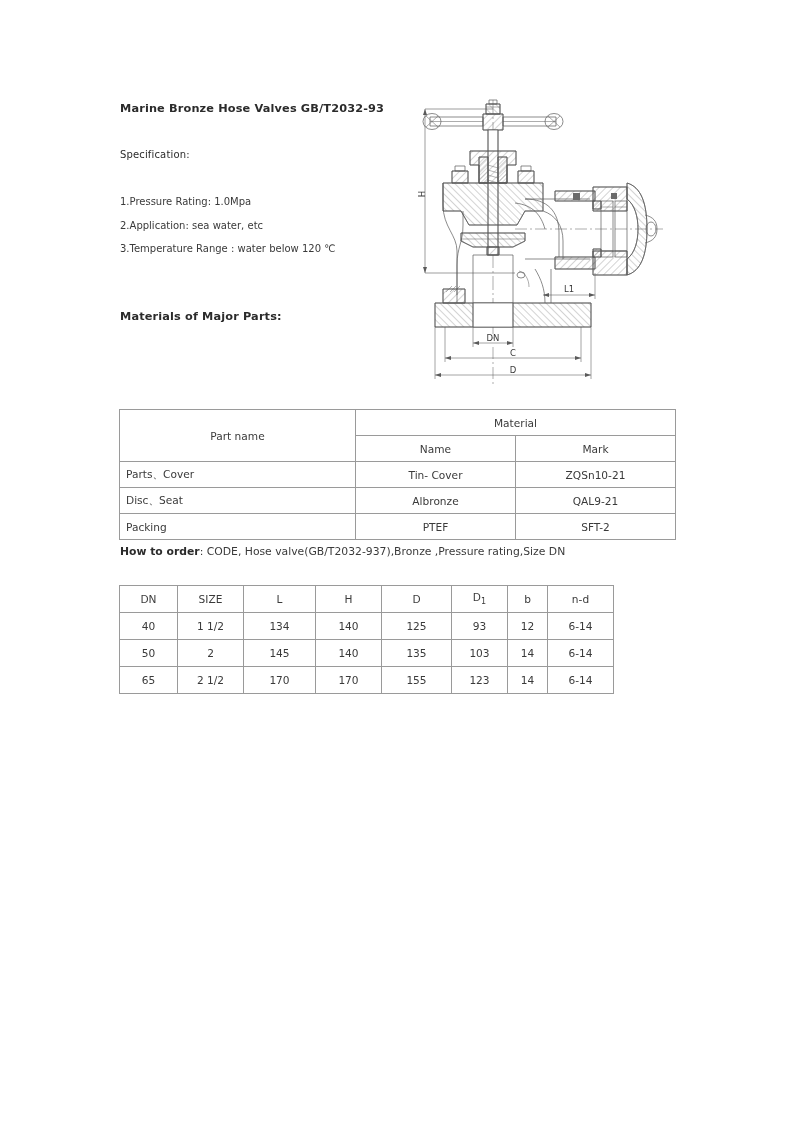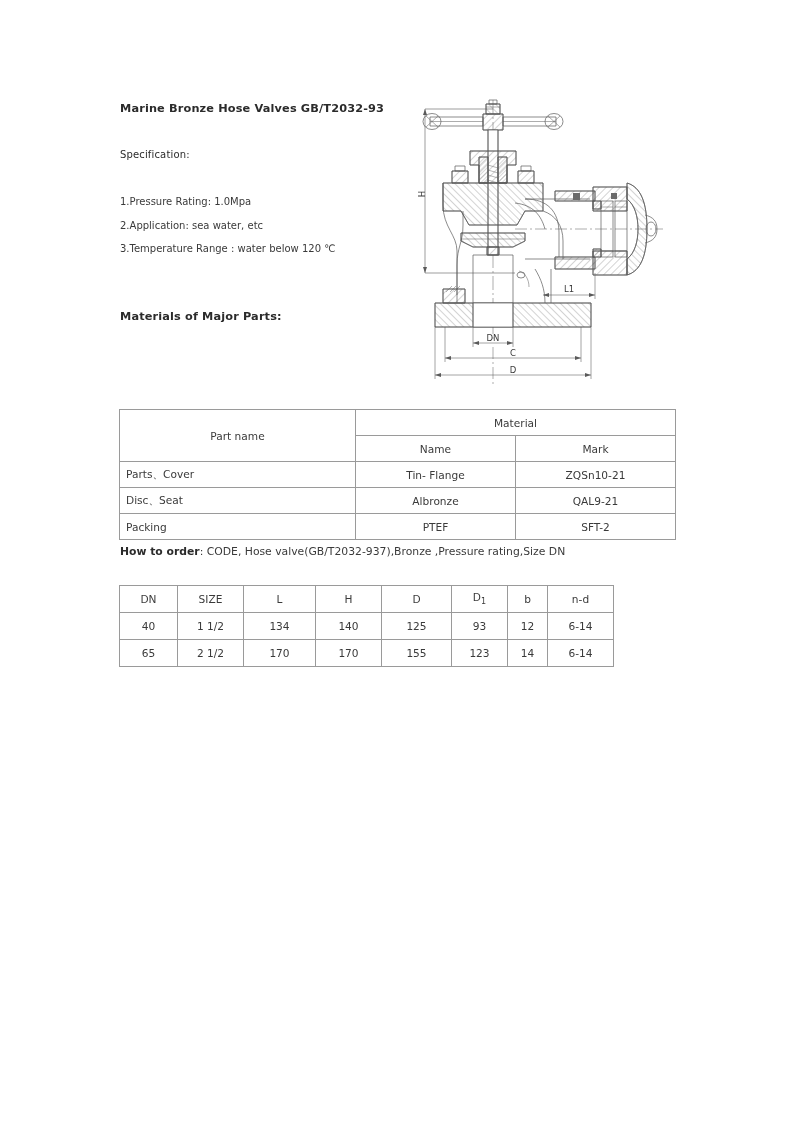--- a/index.html
+++ b/index.html
@@ -155,21 +155,21 @@
       <tr>
         <td class="partname-head" rowspan="2">Part name</td>
         <td colspan="2">Material</td>
       </tr>
       <tr>
         <td>Name</td>
         <td>Mark</td>
       </tr>
       <tr>
         <td class="left-cell">Parts、Cover</td>
-        <td>Tin- Flange</td>
+        <td>Tin- Cover</td>
         <td>ZQSn10-21</td>
       </tr>
       <tr>
         <td class="left-cell">Disc、Seat</td>
         <td>Albronze</td>
         <td>QAL9-21</td>
       </tr>
       <tr>
         <td class="left-cell">Packing</td>
         <td>PTEF</td>
@@ -203,20 +203,30 @@
         <td>n-d</td>
       </tr>
       <tr>
         <td>40</td>
         <td>1 1/2</td>
         <td>134</td>
         <td>140</td>
         <td>125</td>
         <td>93</td>
         <td>12</td>
+        <td>6-14</td>
+      </tr>
+      <tr>
+        <td>50</td>
+        <td>2</td>
+        <td>145</td>
+        <td>140</td>
+        <td>135</td>
+        <td>103</td>
+        <td>14</td>
         <td>6-14</td>
       </tr>
       <tr>
         <td>65</td>
         <td>2 1/2</td>
         <td>170</td>
         <td>170</td>
         <td>155</td>
         <td>123</td>
         <td>14</td>

